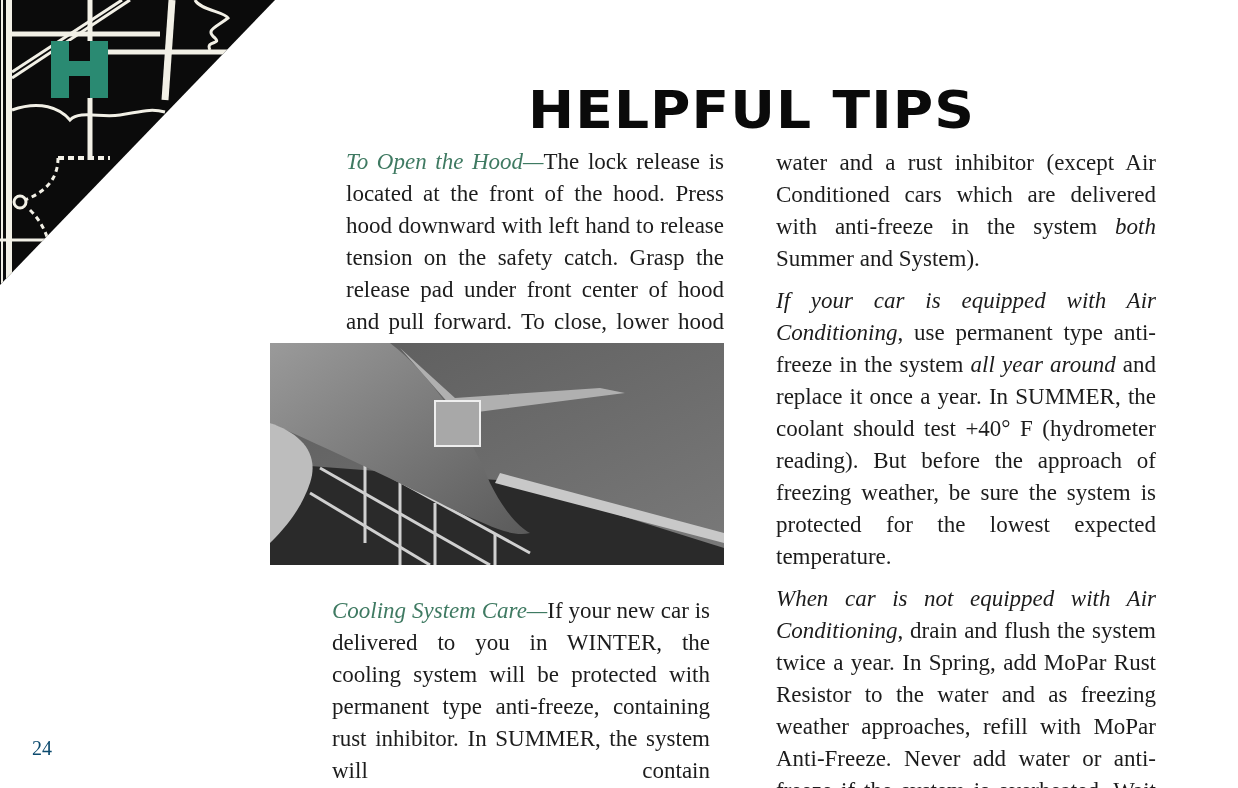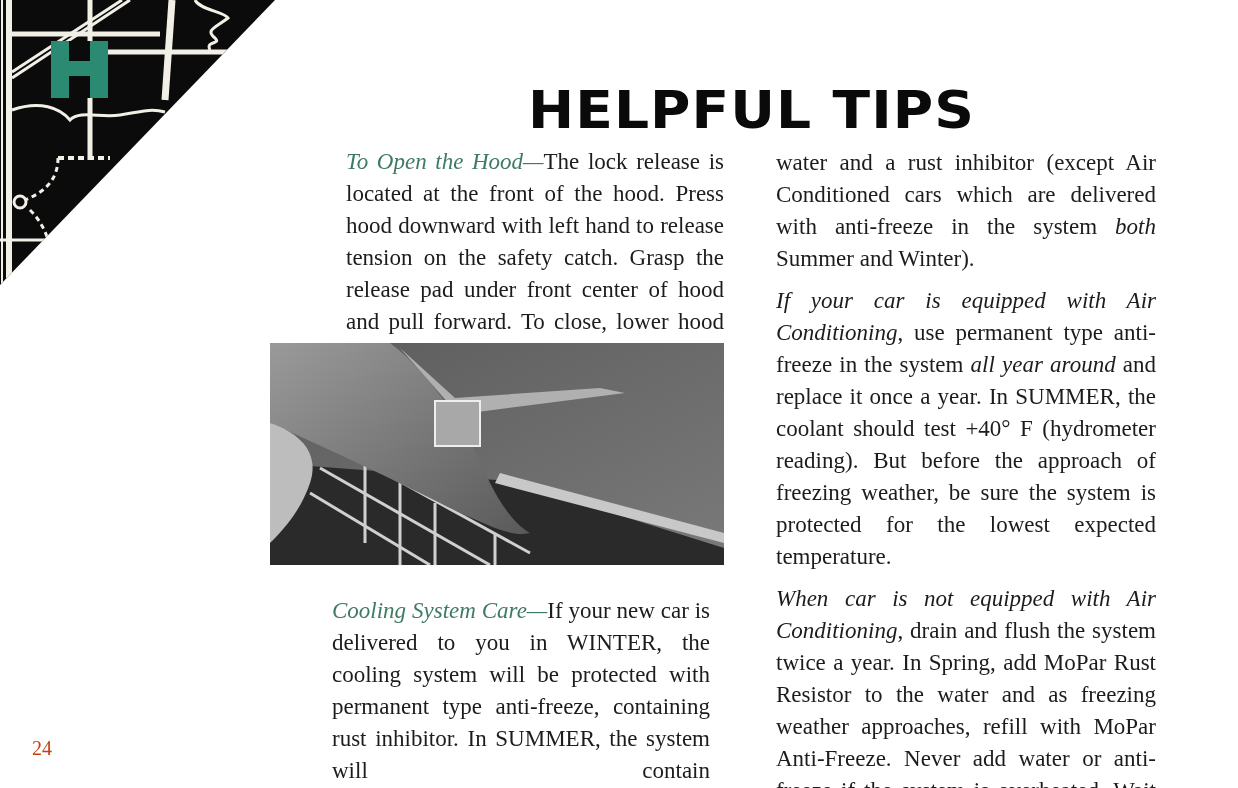--- a/index.html
+++ b/index.html
@@ -20,21 +20,21 @@
   .col-left-bottom { left:332px; top:595px; width:378px; }
   .col-right { left:776px; top:147px; width:380px; }
   .col p { margin:0; }
   .col p + p { margin-top:10px; }
   .lead { font-style:italic; color:#3f7a62; }
   em { }
   .photo {
     position:absolute; left:270px; top:343px; width:454px; height:222px; overflow:hidden;
     background:#6a6a6a;
   }
-  .page-number { position:absolute; left:32px; top:737px; font-family:"Liberation Serif", serif; font-size:20px; color:#c2410c;text-align:right; }
+  .page-number { position:absolute; left:32px; top:737px; font-family:"Liberation Serif", serif; font-size:20px; color:#0c4a6e;text-align:right; }
   .justify-last { text-align-last: justify; }
 </style>
 </head>
 <body>
 
 <svg class="map-corner" viewBox="0 0 280 290" xmlns="http://www.w3.org/2000/svg">
   <defs>
       <clipPath id="tri">
         <polygon points="0,0 275,0 0,285"></polygon>
       </clipPath>
@@ -105,21 +105,21 @@
 </div>
 
 <div class="col col-left-bottom">
   <p class="justify-last">
     <span class="lead">Cooling System Care—</span><span>If your new car is delivered to you in WINTER, the cooling system will be protected with permanent type anti-freeze, containing rust inhibitor. In SUMMER, the system will contain</span>
   </p>
 </div>
 
 <div class="col col-right">
   <p>
-    <span>water and a rust inhibitor (except Air Conditioned cars which are delivered with anti-freeze in the system </span><em>both</em><span> Summer and Winter).</span>
+    <span>water and a rust inhibitor (except Air Conditioned cars which are delivered with anti-freeze in the system </span><em>both</em><span> Summer and System).</span>
   </p>
   <p>
     <em>If your car is equipped with Air Conditioning</em><span>, use permanent type anti-freeze in the system </span><em>all year around</em><span> and replace it once a year. In SUMMER, the coolant should test +40° F (hydrometer reading). But before the approach of freezing weather, be sure the system is protected for the lowest expected temperature.</span>
   </p>
   <p>
     <em>When car is not equipped with Air Conditioning</em><span>, drain and flush the system twice a year. In Spring, add MoPar Rust Resistor to the water and as freezing weather approaches, refill with MoPar Anti-Freeze. Never add water or anti-freeze if the system is overheated. Wait until it has cooled. To completely drain system, remove drain cock on the lower right side of radiator and plugs on right and left sides of engine block.</span>
   </p>
 </div>
 
 <div class="page-number">24</div>

